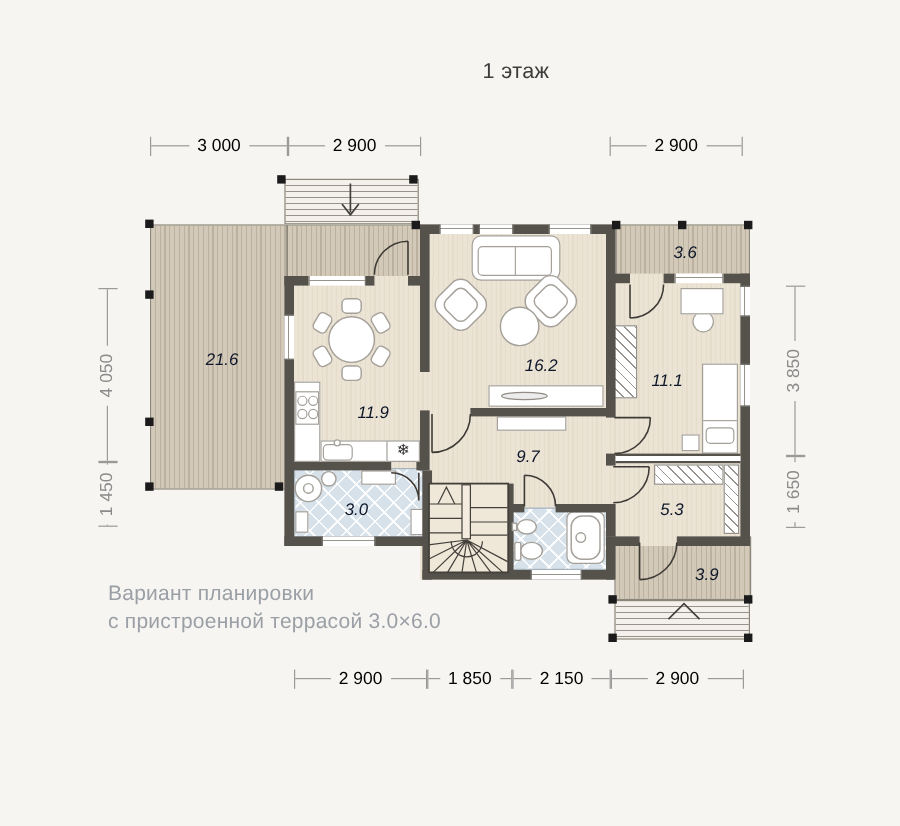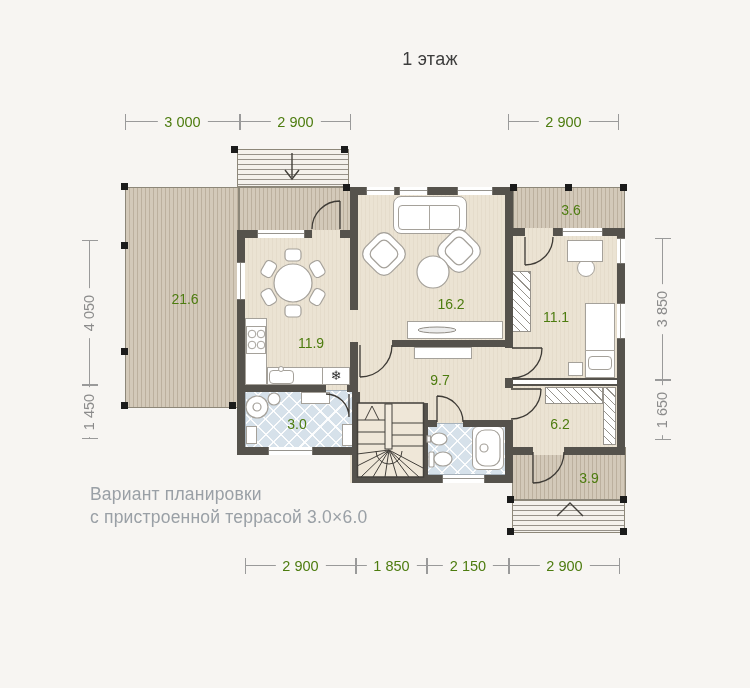--- a/index.html
+++ b/index.html
@@ -27,26 +27,26 @@
   
   .furn{position:absolute;background:#fff;border:1px solid #a5a19a;box-sizing:border-box;}
   .hatch{position:absolute;background-color:#fff;border:1px solid #97938c;box-sizing:border-box;
          background-image:repeating-linear-gradient(45deg,transparent 0 5px,#97938c 5px 6px);}
   .thinline{position:absolute;background:#aaa69f;}
   .round{border-radius:50%;}
   .snow{display:block;text-align:center;line-height:16px;font-size:13px;color:#2f2f2f;
         font-family:"DejaVu Sans",sans-serif;}
   
   .rlabel{position:absolute;width:60px;margin-left:-30px;text-align:center;
-          font-size:14px;line-height:18px;color:#4d7c0f;}
+          font-size:14px;line-height:18px;color:#0f172a;font-style:italic;}
   
   .dim-h{position:absolute;height:16px;border-left:1px solid #9a9a9a;border-right:1px solid #9a9a9a;box-sizing:border-box;}
   .dim-h .line{position:absolute;left:0;right:0;top:7px;height:1px;background:#9a9a9a;}
   .dim-h .lbl{position:absolute;top:0;left:50%;transform:translateX(-50%);background:#f7f5f2;
-              padding:0 7px;font-size:14.5px;line-height:16px;color:#4d7c0f;white-space:nowrap;}
+              padding:0 7px;font-size:14.5px;line-height:16px;color:#000000;white-space:nowrap;}
   .dim-v{position:absolute;width:16px;border-top:1px solid #9a9a9a;border-bottom:1px solid #9a9a9a;box-sizing:border-box;}
   .dim-v .line{position:absolute;top:0;bottom:0;left:7px;width:1px;background:#9a9a9a;}
   .dim-v .lbl{position:absolute;top:50%;left:7px;transform:translate(-50%,-50%) rotate(-90deg);
               background:#f7f5f2;padding:0 7px;font-size:14.5px;color:#8b8b8b;white-space:nowrap;}
   .caption{position:absolute;font-size:17.5px;line-height:23px;color:#9aa0a6;letter-spacing:.2px;}
   svg.overlay{position:absolute;left:0;top:0;pointer-events:none;}
 </style>
 </head>
 <body>
 
@@ -208,21 +208,21 @@
       <path d="M557,516 L570,503 L583,516"></path>
     </g>
   </svg>
 
   <div class="rlabel" style="left:185px;top:290px;">21.6</div>
   <div class="rlabel" style="left:451px;top:295px;">16.2</div>
   <div class="rlabel" style="left:311px;top:334px;">11.9</div>
   <div class="rlabel" style="left:556px;top:308px;">11.1</div>
   <div class="rlabel" style="left:440px;top:371px;">9.7</div>
   <div class="rlabel" style="left:297px;top:415px;">3.0</div>
-  <div class="rlabel" style="left:560px;top:415px;">6.2</div>
+  <div class="rlabel" style="left:560px;top:415px;">5.3</div>
   <div class="rlabel" style="left:571px;top:201px;">3.6</div>
   <div class="rlabel" style="left:589px;top:469px;">3.9</div>
 
   <div class="post" style="left:121px;top:183px;"></div>
   <div class="post" style="left:121px;top:242px;"></div>
   <div class="post" style="left:121px;top:348px;"></div>
   <div class="post" style="left:121px;top:402px;"></div>
   <div class="post" style="left:229px;top:402px;"></div>
   <div class="post" style="left:231px;top:146px;"></div>
   <div class="post" style="left:341px;top:146px;"></div>

